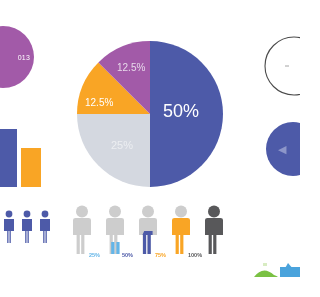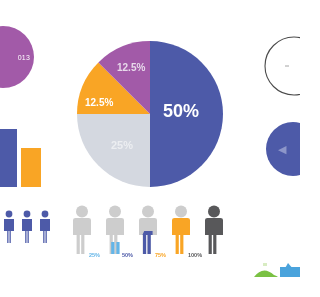--- a/index.html
+++ b/index.html
@@ -73,21 +73,21 @@
     top: 41px;
     width: 146px;
     height: 146px;
   }
   .pie-wrap svg {
     display: block;
   }
   .pie-label {
     position: absolute;
     color: #ffffff;
-    font-weight: 700;
+    font-weight: 400;
     white-space: nowrap;
     pointer-events: none;
   }
   .pie-label.l-50 {
     font-size: 18px;
     left: 86px;
     top: 60px;
   }
   .pie-label.l-25 {
     font-size: 11px;

